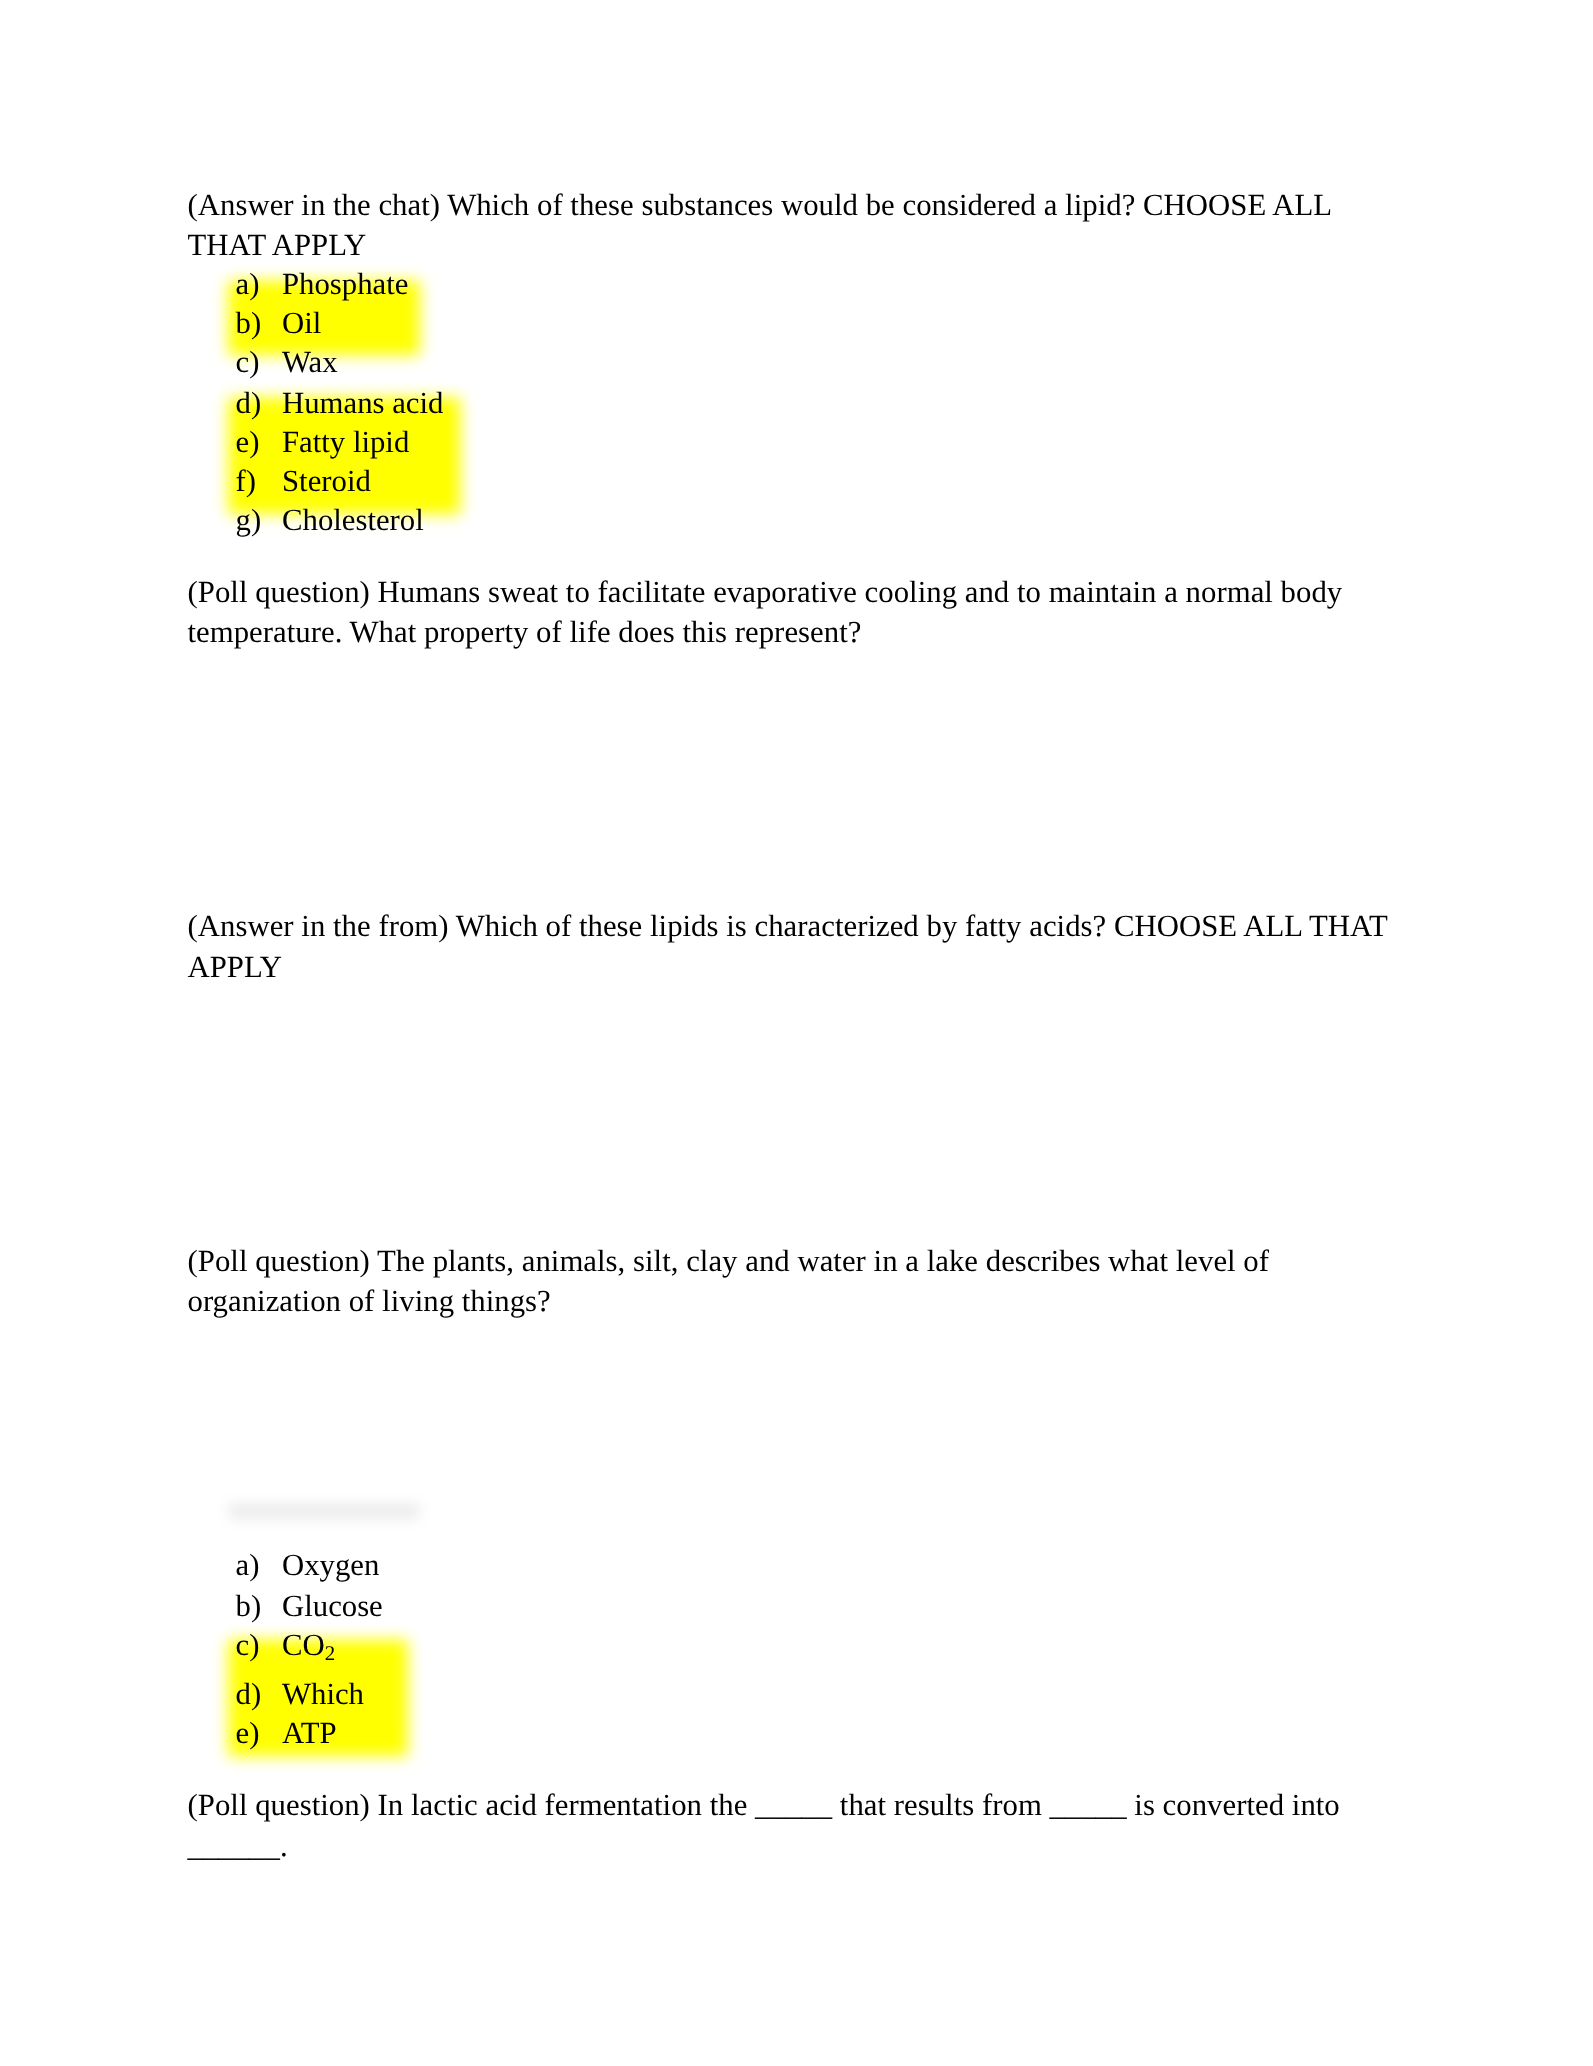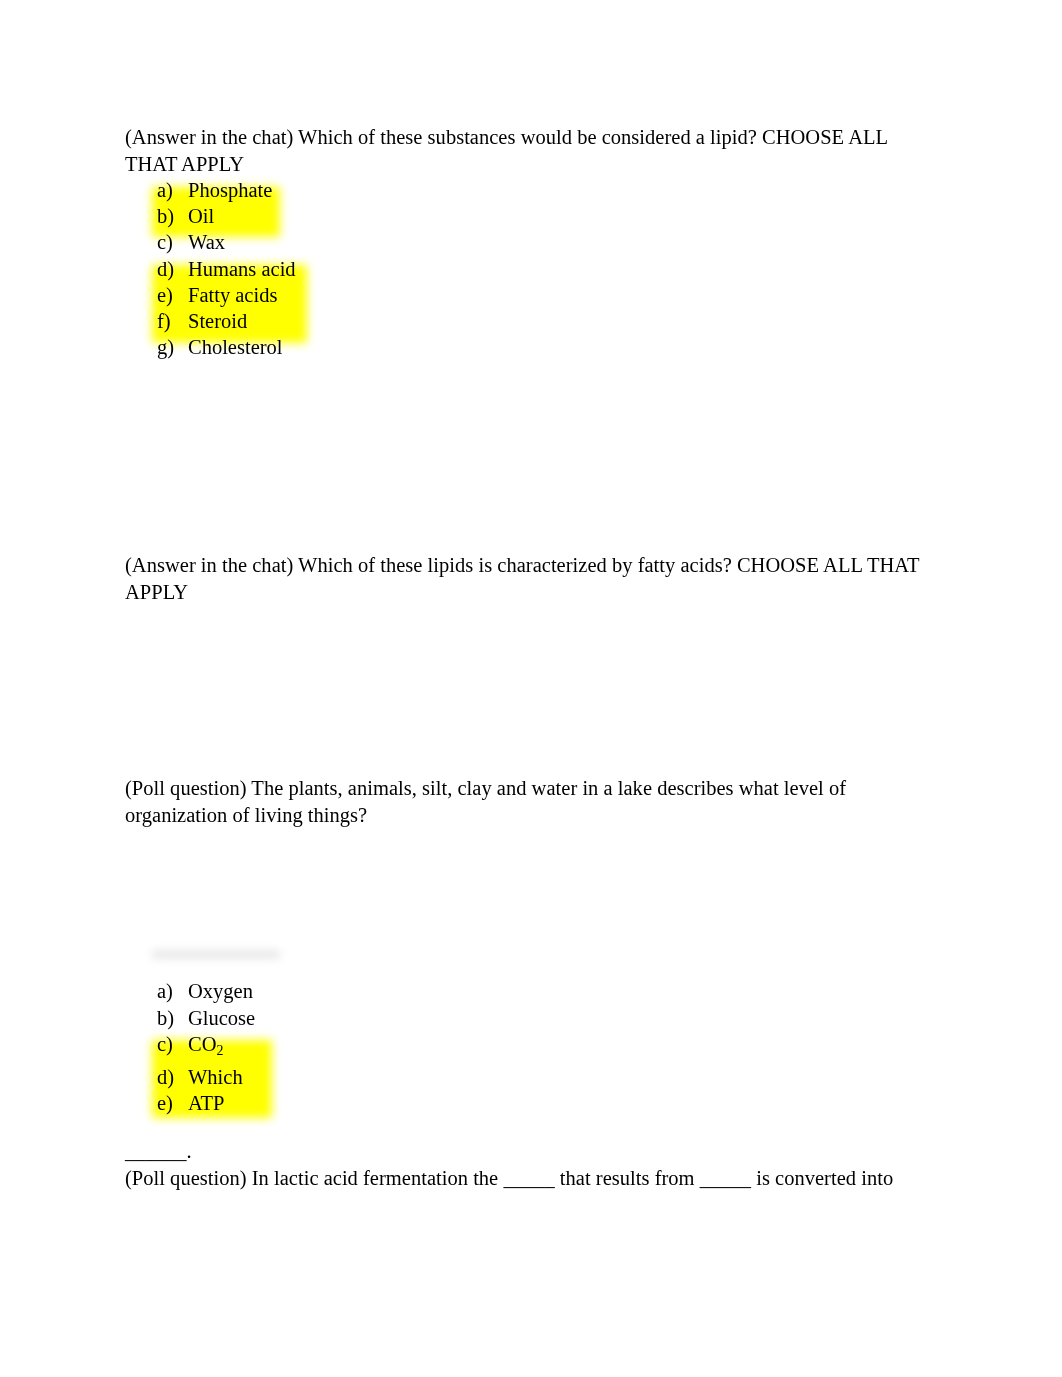--- a/index.html
+++ b/index.html
@@ -128,39 +128,42 @@
           <li>
             <span class="marker">b)</span><span>Oil</span>
           </li>
           <li>
             <span class="marker">c)</span><span>Wax</span>
           </li>
           <li>
             <span class="marker">d)</span><span>Humans acid</span>
           </li>
           <li>
-            <span class="marker">e)</span><span>Fatty acids</span>
+            <span class="marker">e)</span><span>Fatty lipid</span>
           </li>
           <li>
             <span class="marker">f)</span><span>Steroid</span>
           </li>
           <li>
             <span class="marker">g)</span><span>Cholesterol</span>
           </li>
         </ol>
       </div>
     </div>
 
     <div class="spacer-sm"></div>
 
+    <div class="qblock">
+      <p class="qtext">(Poll question) Humans sweat to facilitate evaporative cooling and to maintain a normal body temperature. What property of life does this represent?</p>
+    </div>
 
     <div class="spacer-lg"></div>
 
     <div class="qblock">
-      <p class="qtext">(Answer in the chat) Which of these lipids is characterized by fatty acids? CHOOSE ALL THAT APPLY</p>
+      <p class="qtext">(Answer in the from) Which of these lipids is characterized by fatty acids? CHOOSE ALL THAT APPLY</p>
     </div>
 
     <div class="spacer-lg"></div>
 
     <div class="qblock">
       <p class="qtext">(Poll question) The plants, animals, silt, clay and water in a lake describes what level of organization of living things?</p>
     </div>
 
     <div class="spacer-md"></div>
 
@@ -190,18 +193,18 @@
           <li>
             <span class="marker">e)</span><span>ATP</span>
           </li>
         </ol>
       </div>
     </div>
 
     <div class="spacer-sm"></div>
 
     <div class="qblock">
+      <p class="qtext">(Poll question) In lactic acid fermentation the _____ that results from _____ is converted into</p>
       <p class="qtext">______.</p>
-      <p class="qtext">(Poll question) In lactic acid fermentation the _____ that results from _____ is converted into</p>
     </div>
 
   </div>
 </div>
 
 </body></html>

